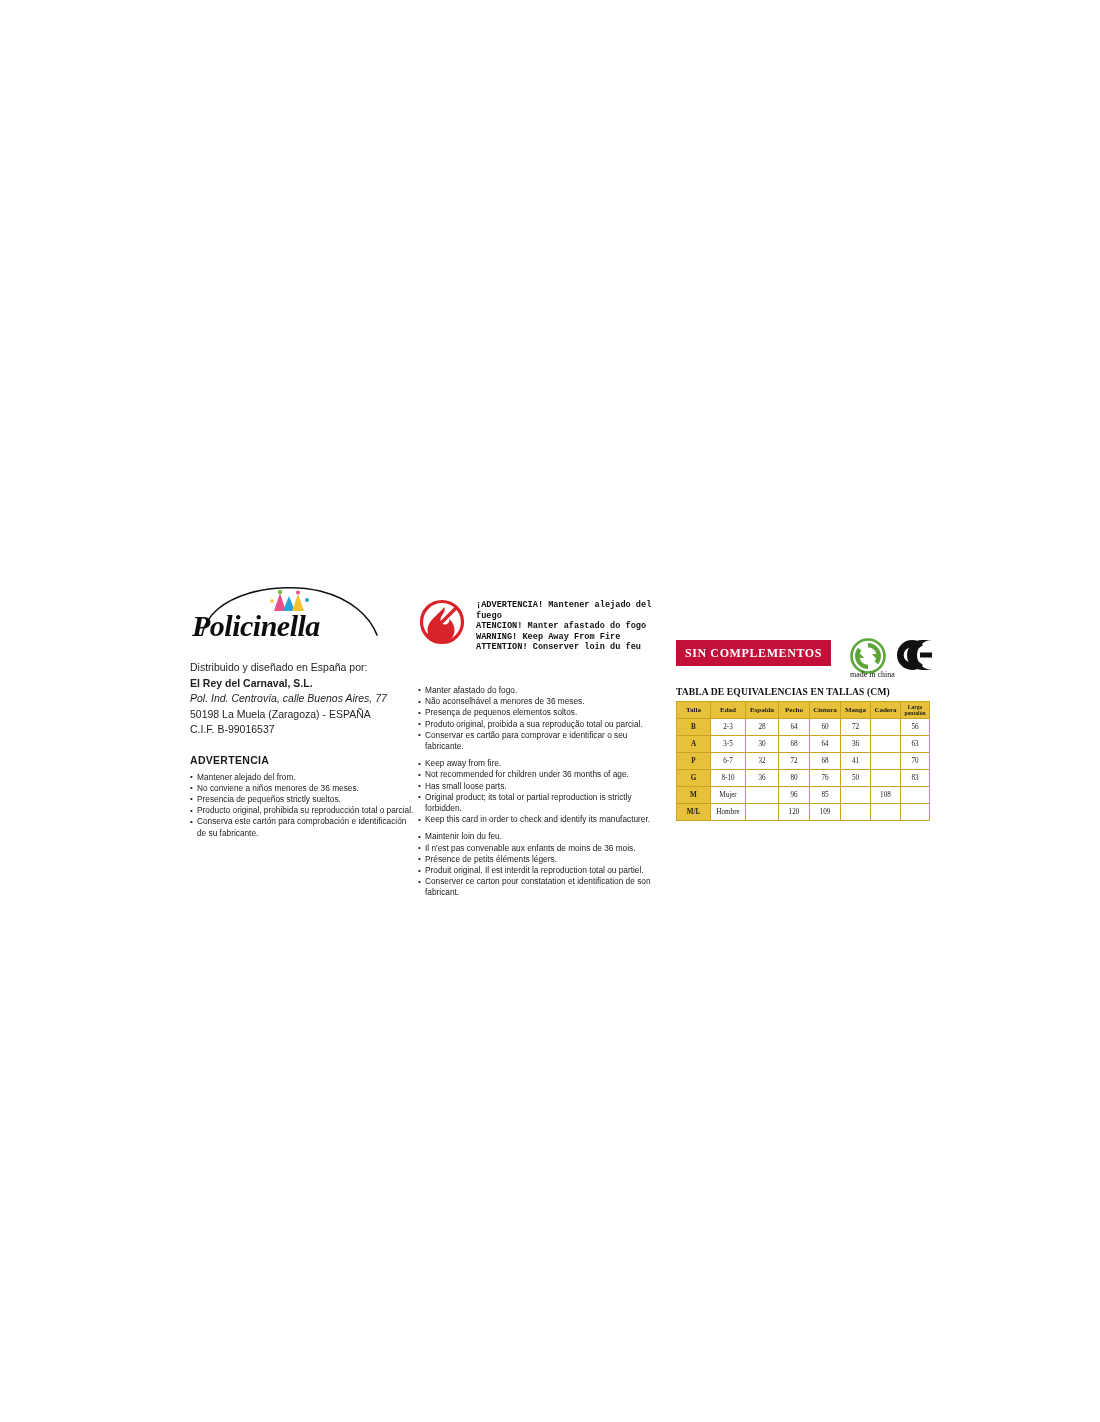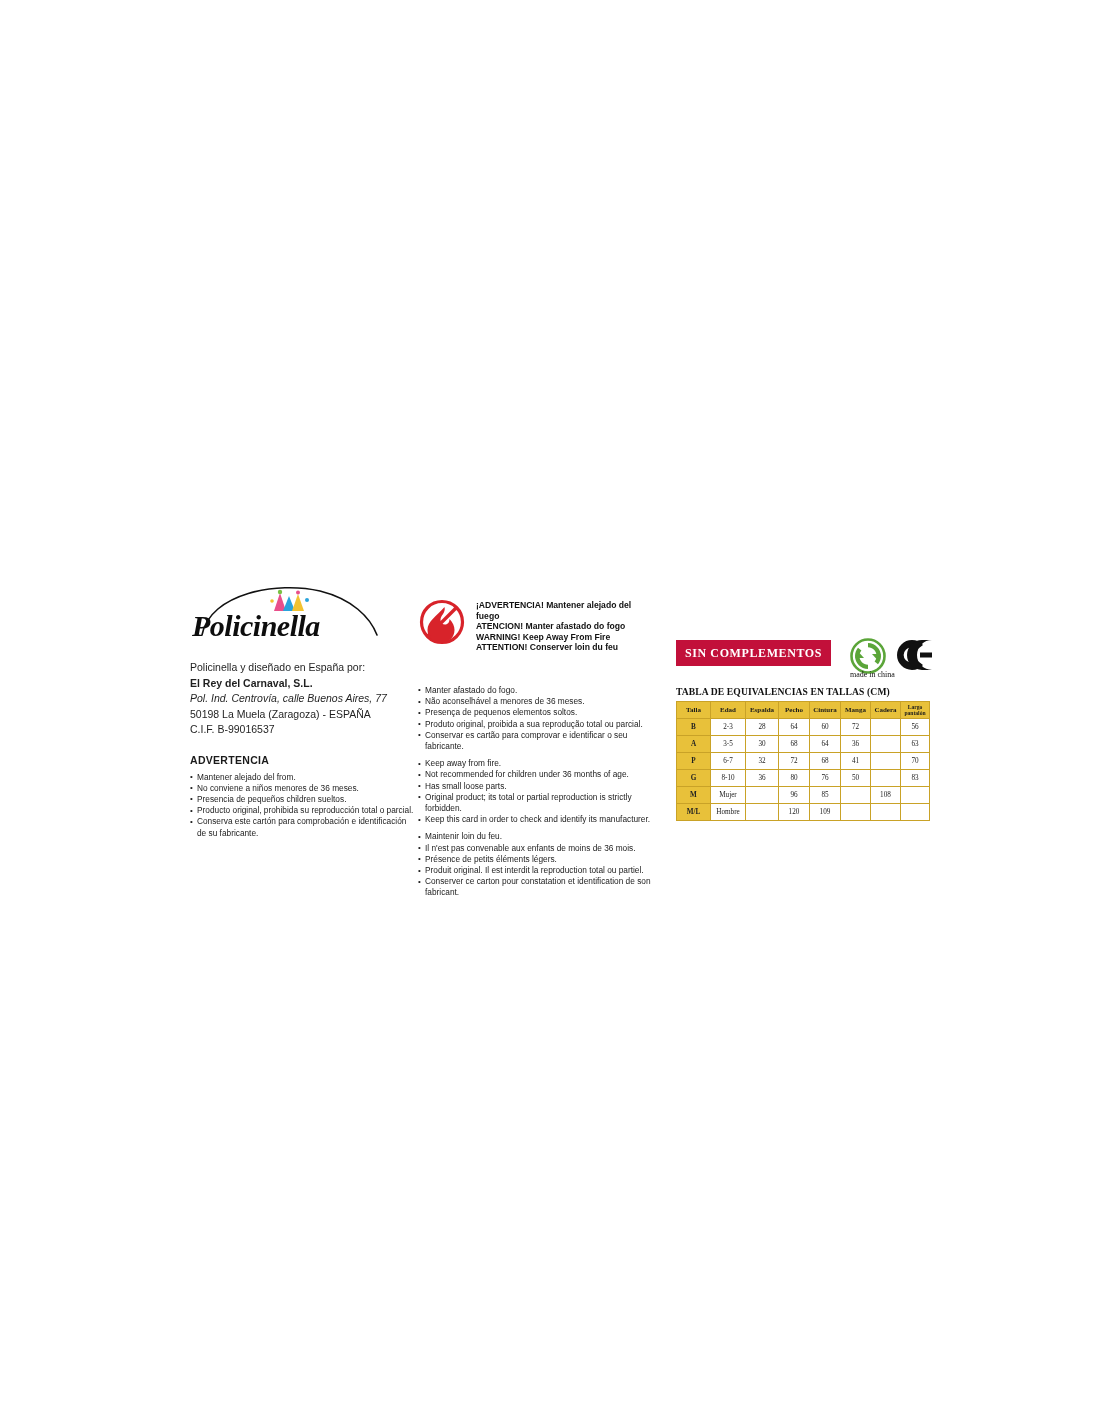--- a/index.html
+++ b/index.html
@@ -115,20 +115,21 @@
     top: -0.5px;
     font-size: 8px;
   }
   ul.bullets li.cont:before { content: ""; }
 
   
   .warn-head {
     position: relative;
     min-height: 48px;
     padding-left: 58px;
+    font-family: Liberation Mono, monospace;
   }
   .nofire {
     position: absolute;
     left: 0; top: 0;
     width: 48px; height: 48px;
   }
   .warn-lines {
     font-size: 8.6px;
     line-height: 10.6px;
     padding-top: 2px;
@@ -240,33 +241,33 @@
         <path d="M24 22 L30 5 L36 22 Z" fill="#f2c230"></path>
         <circle cx="12" cy="3" r="2.2" fill="#7ac143"></circle>
         <circle cx="30" cy="3.5" r="2" fill="#e94f8a"></circle>
         <circle cx="39" cy="11" r="2" fill="#2aa3dc"></circle>
         <circle cx="4" cy="12" r="1.8" fill="#f2c230"></circle>
       </svg>
       <div class="logo-text">Policinella</div>
     </div>
 
     <div class="addr">
-      <div>Policinella y diseñado en España por:</div>
+      <div>Distribuido y diseñado en España por:</div>
       <div class="b">El Rey del Carnaval, S.L.</div>
       <div class="it">Pol. Ind. Centrovía, calle Buenos Aires, 77</div>
       <div>50198 La Muela (Zaragoza) - ESPAÑA</div>
       <div>C.I.F. B-99016537</div>
     </div>
 
     <div class="adv-title">ADVERTENCIA</div>
 
     <ul class="bullets">
       <li>Mantener alejado del from.</li>
       <li>No conviene a niños menores de 36 meses.</li>
-      <li>Presencia de pequeños children sueltos.</li>
+      <li>Presencia de pequeños strictly sueltos.</li>
       <li>Producto original, prohibida su reproducción total o parcial.</li>
       <li>Conserva este cartón para comprobación e identificación</li>
       <li class="cont">de su fabricante.</li>
     </ul>
   </div>
 
   <div class="col-mid">
 
     <div class="warn-head">
       <svg class="nofire" viewBox="0 0 48 48">

